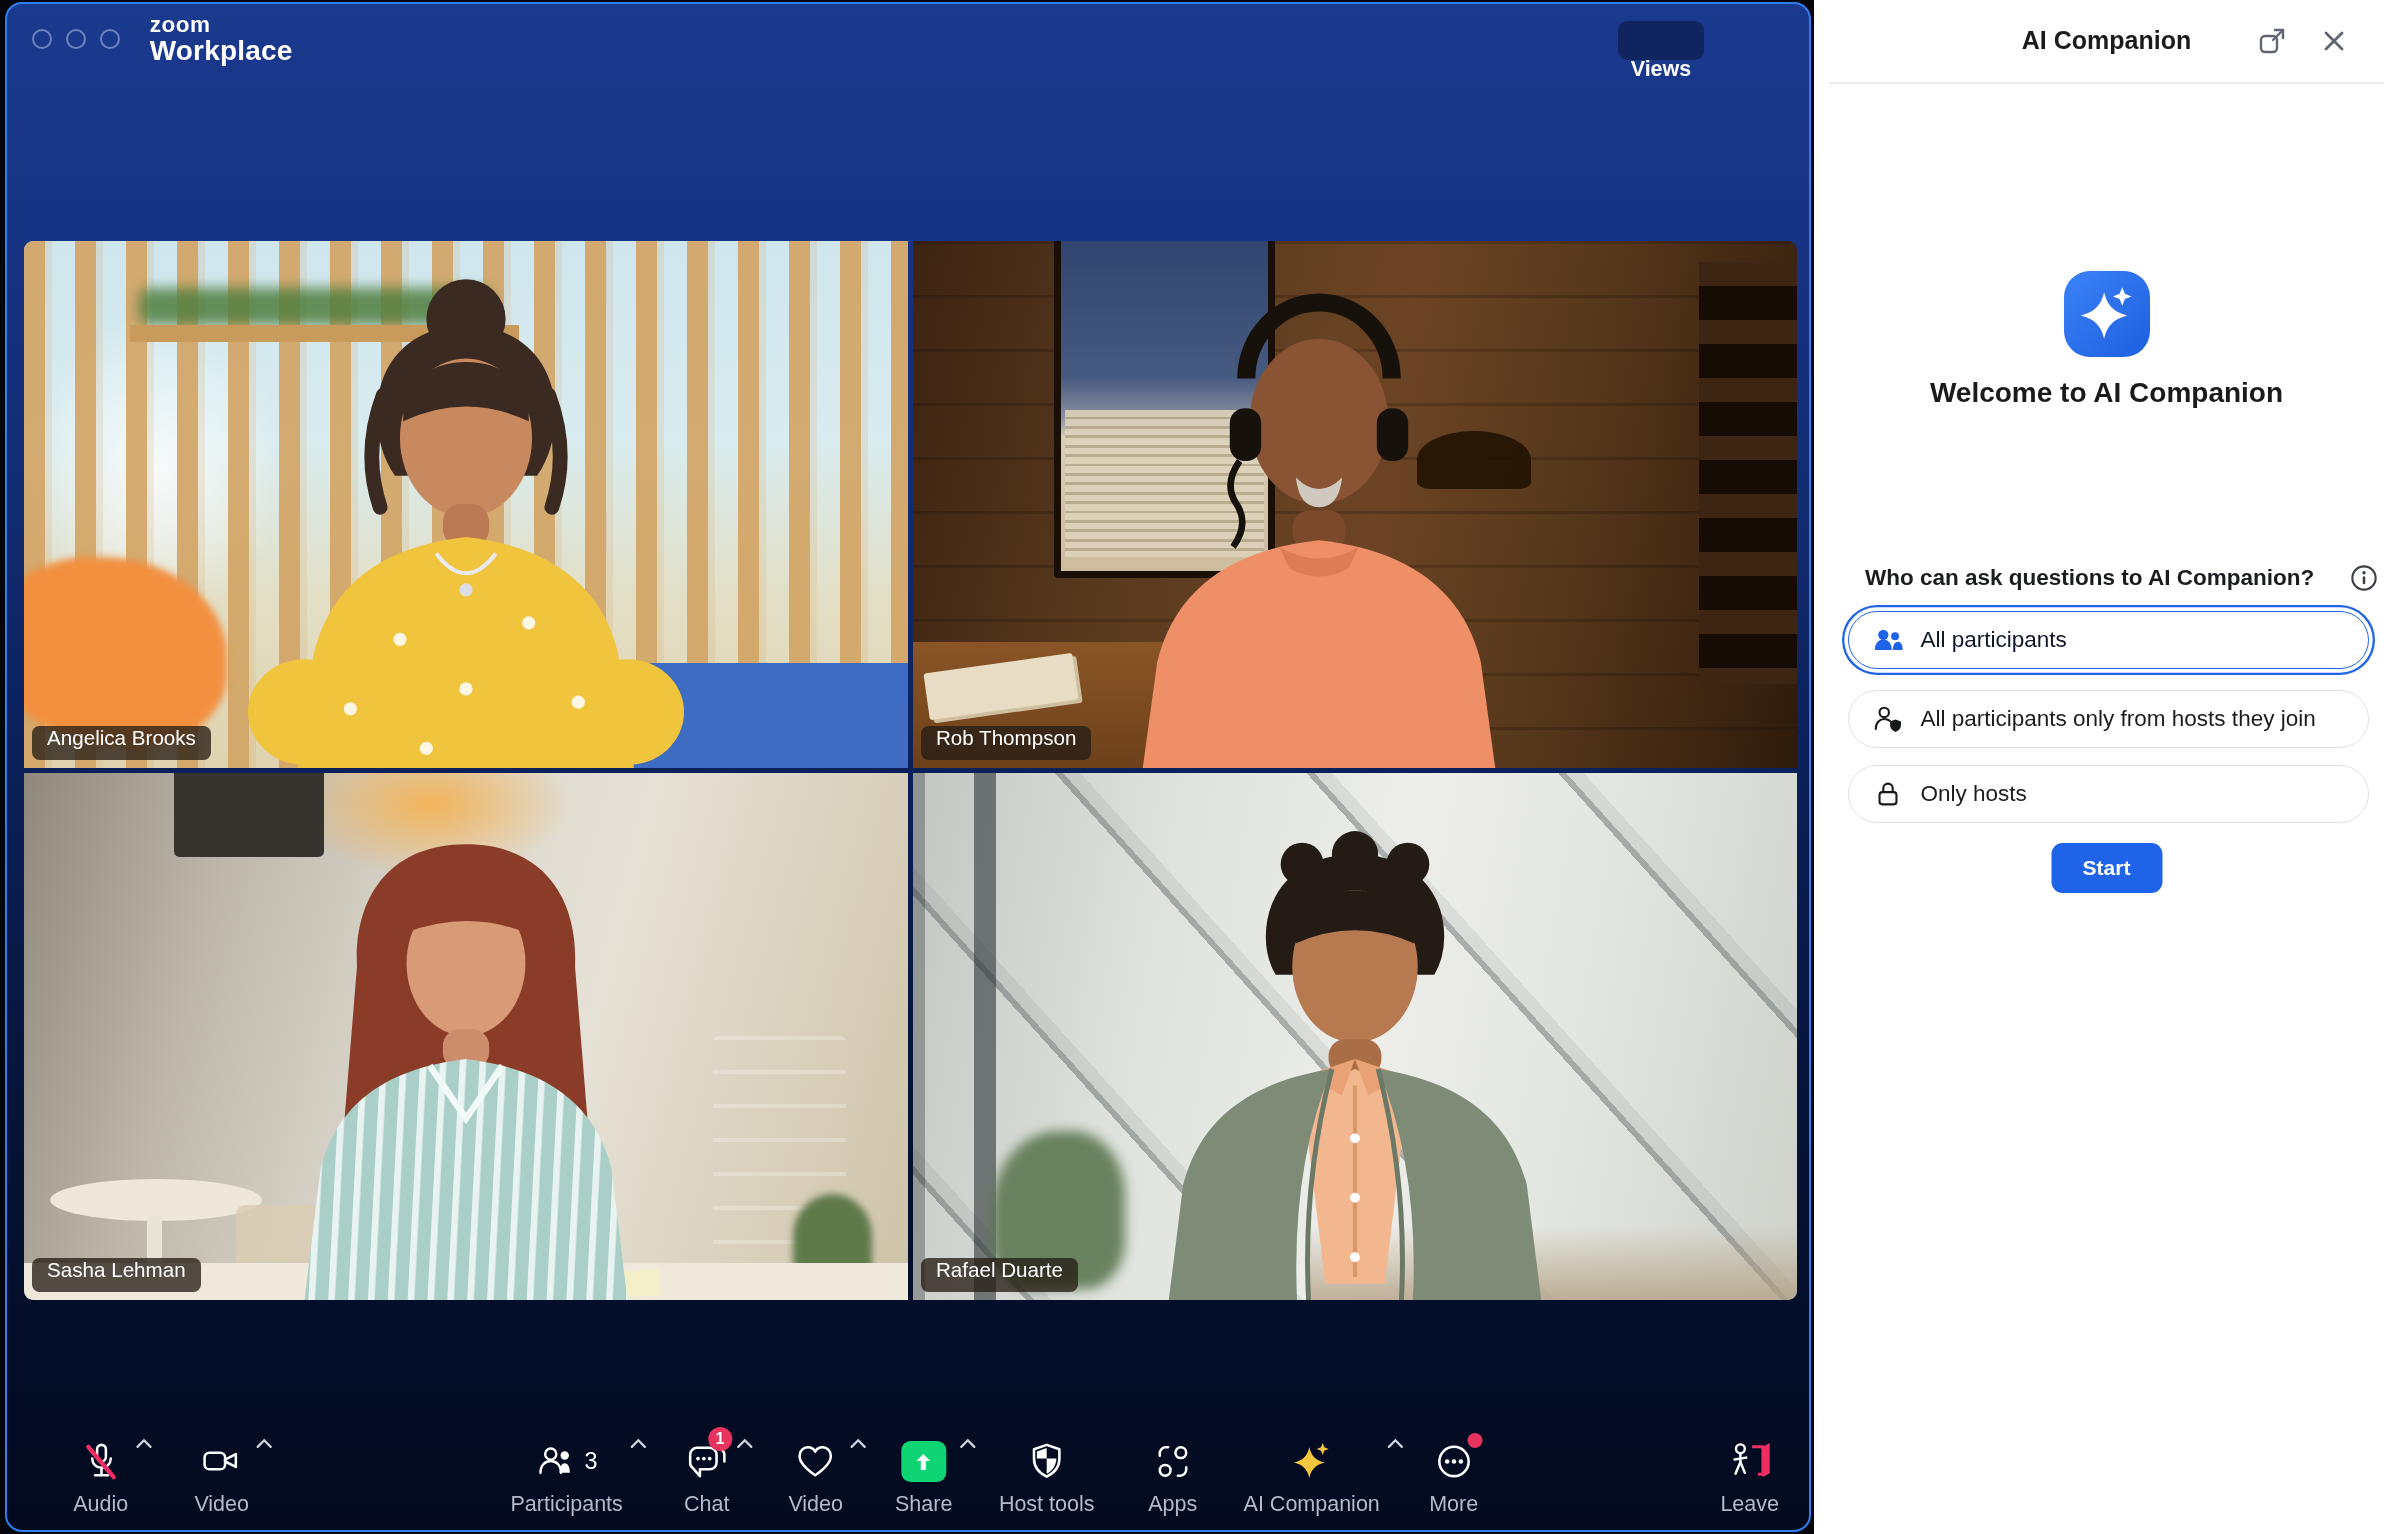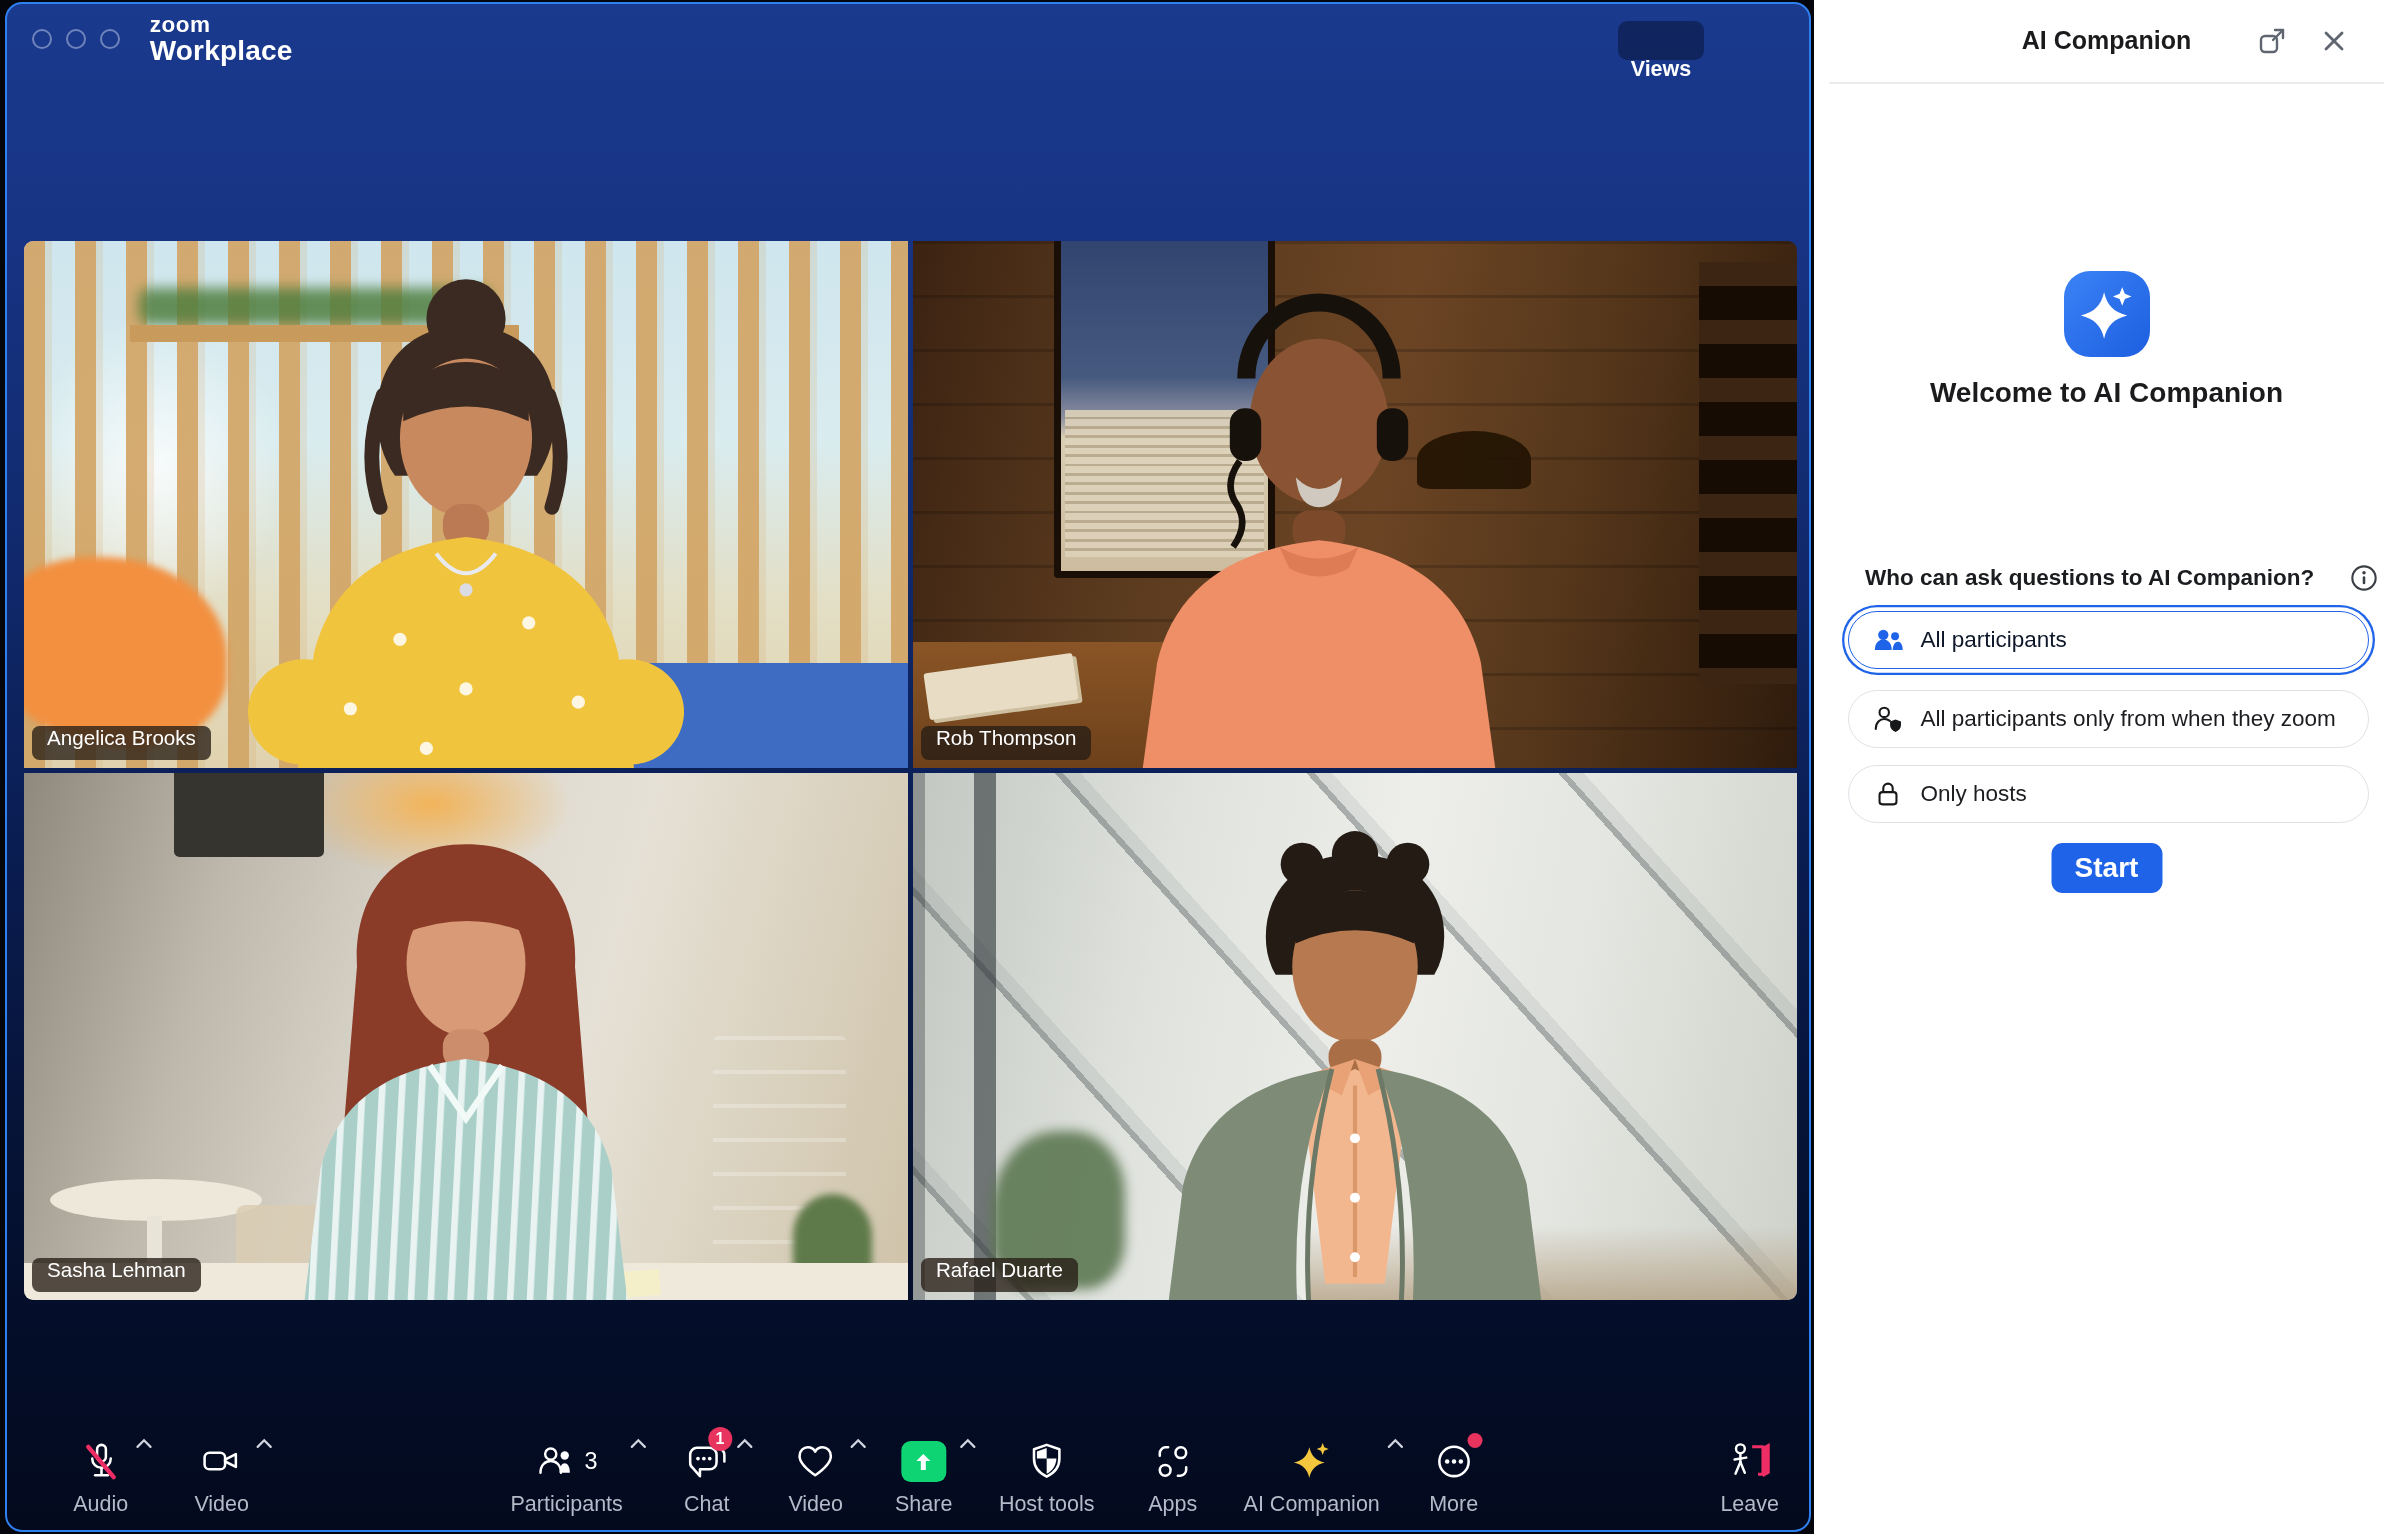--- a/index.html
+++ b/index.html
@@ -139,21 +139,21 @@
   .option { height:58px; border:1.9px solid #dfe2e7; border-radius:29px; background:#fff;
             display:flex; align-items:center; gap:17px; padding:0 22.5px; margin-bottom:17px;
             cursor:pointer; }
   .option.selected { border-color:#1f64e8;
             box-shadow:0 0 0 3.7px #fff, 0 0 0 6px #1f64e8; margin-bottom:20.6px; }
   .opt-label { font-size:22.5px; color:#1c1d20; }
   .option.selected .opt-label { color:#0f172a; font-weight:500; }
 
   .start-btn { position:absolute; left:50%; transform:translateX(-50%); top:843px;
                width:111px; height:50px; border-radius:11.2px; background:#1f64e8; border:none;
-               color:#fff; font-size:28px; font-weight:600; cursor:pointer;
+               color:#fff; font-size:21px; font-weight:600; cursor:pointer;
                font-family:"Liberation Sans", sans-serif; }
 </style>
 </head>
 <body>
 
 <div class="window">
 
   <div class="traffic" style="left:25px"></div>
   <div class="traffic" style="left:59px"></div>
   <div class="traffic" style="left:93px"></div>
@@ -530,21 +530,21 @@
       </svg>
       <span class="opt-label">All participants</span>
     </div>
 
     <div class="option">
       <svg width="32" height="32" viewBox="0 0 34 34">
         <circle cx="13" cy="10" r="5" stroke="#17181a" stroke-width="2.2" fill="none"></circle>
         <path d="M4 27.5 c0 -7 4.5 -10.5 9 -10.5 c2.2 0 4.3 .7 6 2" stroke="#17181a" stroke-width="2.2" fill="none" stroke-linecap="round"></path>
         <path d="M25 17.5 l5.8 2.1 v3.8 c0 3.6 -2.3 6.1 -5.8 7.4 c-3.5 -1.3 -5.8 -3.8 -5.8 -7.4 v-3.8 z" fill="#17181a"></path>
       </svg>
-      <span class="opt-label">All participants only from when they zoom</span>
+      <span class="opt-label">All participants only from hosts they join</span>
     </div>
 
     <div class="option">
       <svg width="32" height="32" viewBox="0 0 34 34">
         <rect x="8" y="15" width="18" height="13" rx="3" stroke="#17181a" stroke-width="2.2" fill="none"></rect>
         <path d="M12 15 v-4 a5 5 0 0 1 10 0 v4" stroke="#17181a" stroke-width="2.2" fill="none"></path>
       </svg>
       <span class="opt-label">Only hosts</span>
     </div>
   </div>

